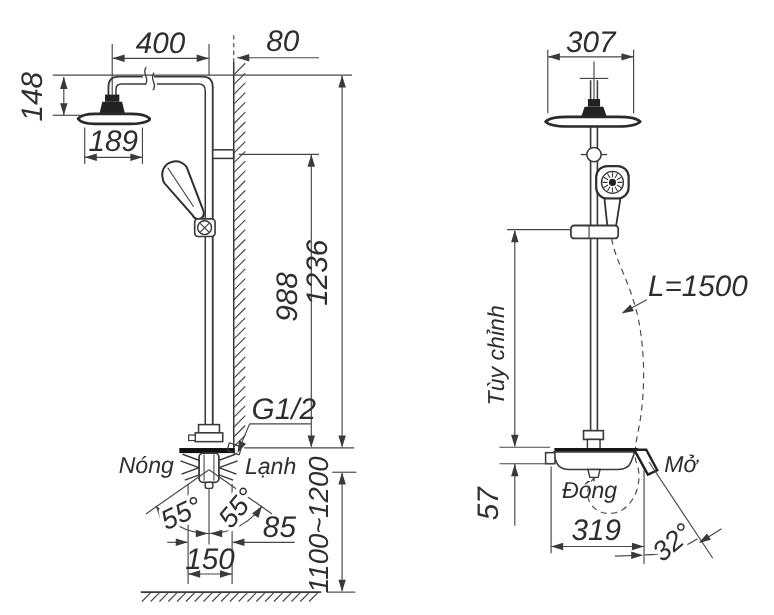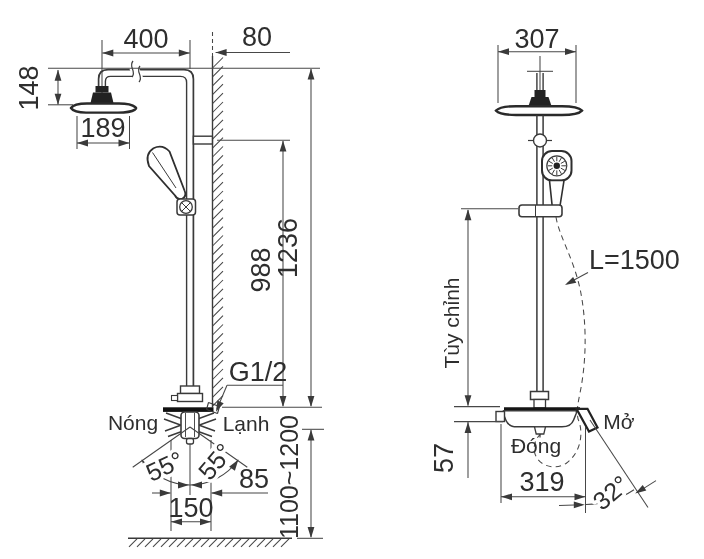--- a/index.html
+++ b/index.html
@@ -1,17 +1,17 @@
 <!DOCTYPE html>
 <html><head>
 <meta charset="utf-8">
 <style>
   html,body{margin:0;padding:0;background:#fff;}
   .stage{width:701px;height:559px;background:#ffffff;position:relative;overflow:hidden;
-         font-family:"Liberation Sans", sans-serif;}
+         font-family:"Liberation Sans", sans-serif;font-style:italic;}
   svg{display:block;}
   .dwg text{fill:#2e2e2e;font-family:"Liberation Sans", sans-serif;}
   .t27{font-size:27px;}
   .t25{font-size:25px;}
   .t21{font-size:21px;}
   .halo{paint-order:stroke;stroke:#ffffff;stroke-width:7px;stroke-linejoin:round;}
   .thin{stroke:#474747;stroke-width:1.05;fill:none;}
   .pipe{stroke:#3a3a3a;fill:none;}
   .arr{fill:#3a3a3a;stroke:none;}
 </style>

